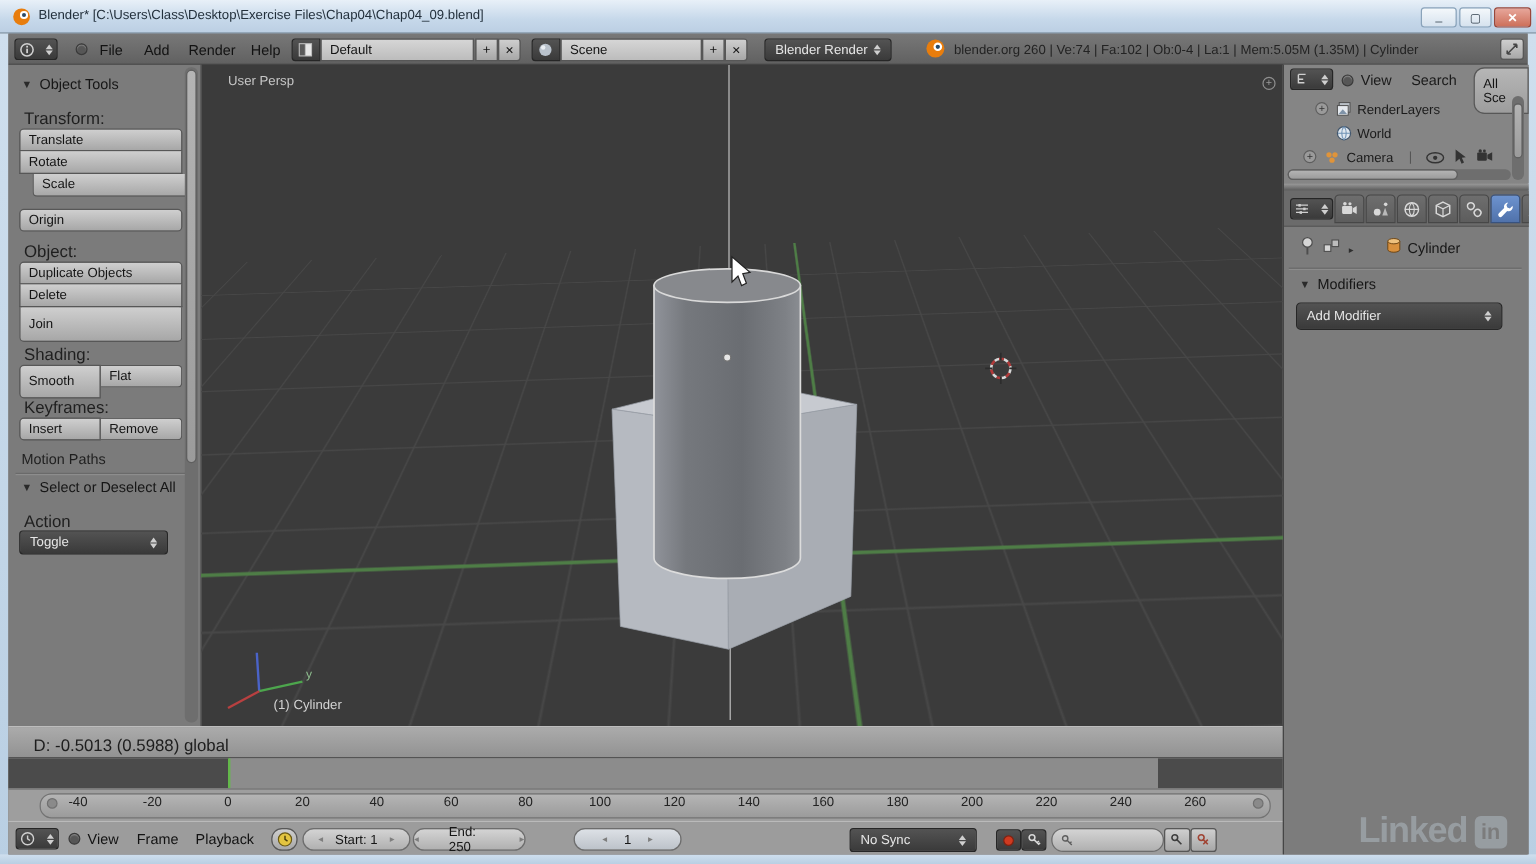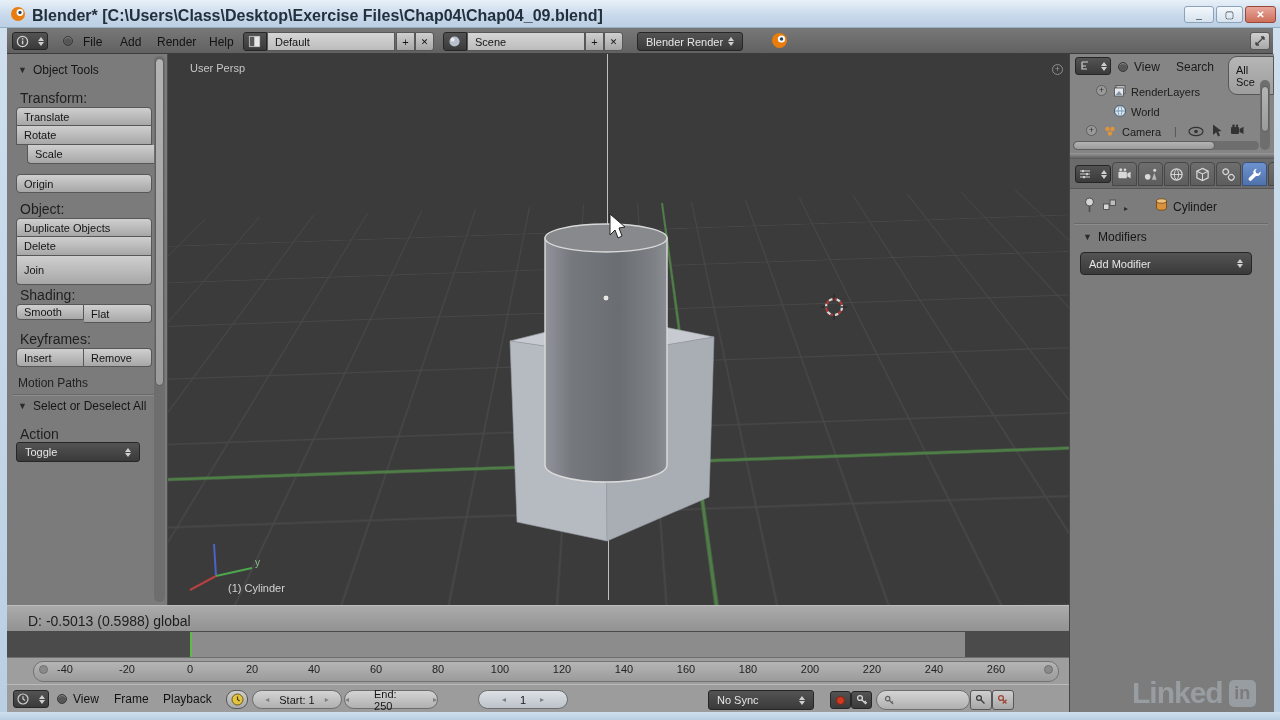--- a/index.html
+++ b/index.html
@@ -3,21 +3,21 @@
 <meta charset="utf-8">
 <style>
   html,body{margin:0;padding:0;background:#222;}
   *{box-sizing:border-box;}
   #stage{position:relative;width:1280px;height:720px;overflow:hidden;
     font-family:"Liberation Sans",sans-serif;background:#7c7c7c;-webkit-font-smoothing:antialiased;}
   .abs{position:absolute;}
   
   .titlebar{left:0;top:0;width:1280px;height:28px;
     background:linear-gradient(#e8f0f8,#c6d8ea 60%,#bccfe3);border-bottom:1px solid #94aec6;}
-  .title-text{left:32px;top:7px;font-size:16px;color:#23303c;white-space:nowrap;font-weight:bold;}
+  .title-text{left:32px;top:7px;font-size:11px;color:#23303c;white-space:nowrap;}
   .winbtn{top:6px;height:17px;border:1px solid #8aa3ba;border-radius:3px;
     background:linear-gradient(#f4f8fb,#d6e2ee);display:flex;align-items:center;justify-content:center;
     font-size:10px;color:#33414e;}
   .winbtn.close{background:linear-gradient(#e7a79b,#cd6f5a);border-color:#99473a;color:#fff;font-weight:bold;}
   .win-edge{background:linear-gradient(#cfdfee,#b9cfe3);}
   
   .btn{background:linear-gradient(#cfcfcf,#a7a7a7);border:1px solid #575757;border-radius:3px;
     color:#141414;font-size:11px;display:flex;align-items:center;padding:0 7px;}
   .grp-top{border-radius:4px 4px 0 0;}
   .grp-mid{border-radius:0;border-top:none;}
@@ -174,20 +174,21 @@
           <i class="up"></i>
           <i class="dn"></i>
         </span>
     </div>
 
     <svg class="abs" style="left:764px;top:4px" width="17" height="17">
       <circle cx="8.5" cy="8.5" r="7.5" fill="#e87d0d"></circle>
         <circle cx="10.5" cy="7" r="3.6" fill="#fff"></circle>
         <circle cx="10.5" cy="7" r="1.8" fill="#244a6b"></circle>
     </svg>
+    <span class="abs stats" style="left:788px;top:8px">blender.org 260 | Ve:74 | Fa:102 | Ob:0-4 | La:1 | Mem:5.05M (1.35M) | Cylinder</span>
 
     <div class="abs btn" style="left:1243px;top:4px;width:20px;height:18px;justify-content:center;padding:0">
       <svg width="12" height="12" viewBox="0 0 12 12">
         <path d="M2 10 L6 6 M6 6 L10 2 M10 2h-3 M10 2v3 M2 10h3 M2 10V7" stroke="#444" stroke-width="1.3" fill="none"></path>
       </svg>
     </div>
   </div>
 
   <div class="abs shelf">
     <span class="abs hdr-tri" style="left:11px;top:11px">▼</span>
@@ -212,21 +213,21 @@
         <span>Duplicate Objects</span>
       </div>
     <div class="abs btn grp-mid" style="left:9px;top:183px;width:136px;height:19px">
         <span>Delete</span>
       </div>
     <div class="abs btn grp-bot" style="left:9px;top:202px;width:136px;height:29px">
         <span>Join</span>
       </div>
 
     <span class="abs lbl" style="left:13px;top:233px">Shading:</span>
-    <div class="abs btn" style="left:9px;top:250px;width:68px;height:16px;border-radius:4px 0 0 4px">
+    <div class="abs btn" style="left:9px;top:250px;width:68px;height:28px;border-radius:4px 0 0 4px">
         <span>Smooth</span>
       </div>
     <div class="abs btn" style="left:77px;top:250px;width:68px;height:19px;border-radius:0 4px 4px 0;border-left:none">
         <span>Flat</span>
       </div>
 
     <span class="abs lbl" style="left:13px;top:277px">Keyframes:</span>
     <div class="abs btn" style="left:9px;top:294px;width:68px;height:19px;border-radius:4px 0 0 4px">
         <span>Insert</span>
       </div>

